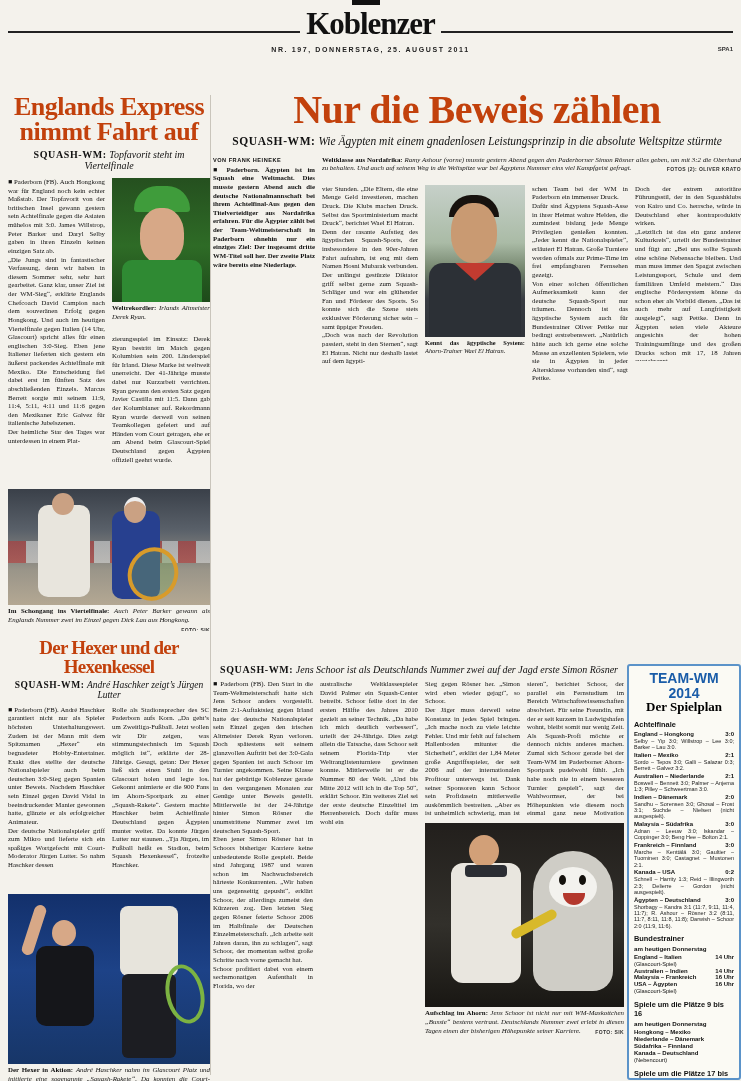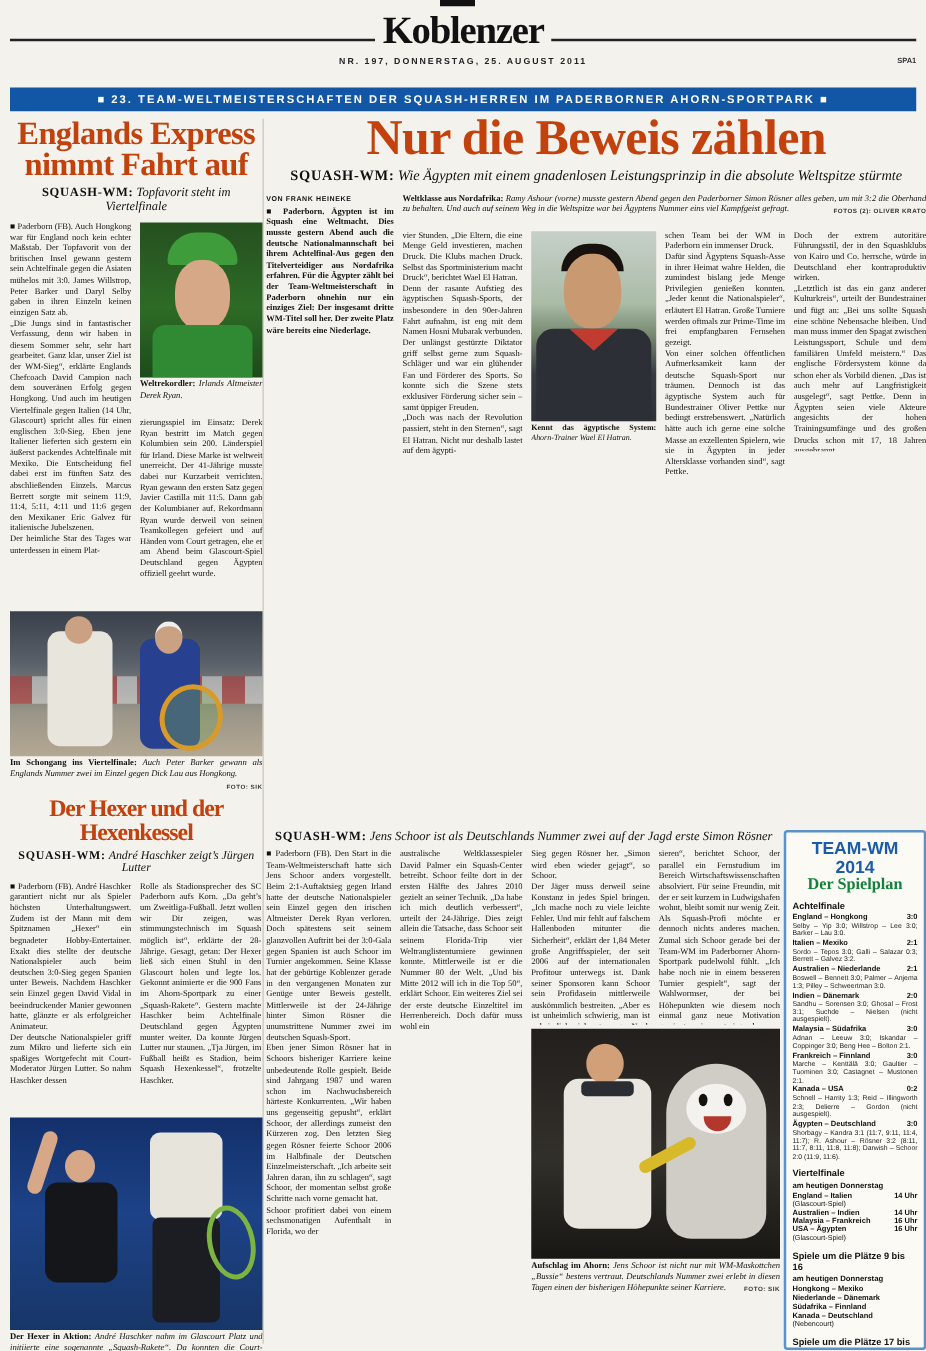--- a/index.html
+++ b/index.html
@@ -76,21 +76,21 @@
   .worm-subrow{display:flex;gap:7px;}
   .worm-c3{width:95px;height:140px;}
   .worm-c4{width:97px;height:140px;}
   .ph-schoor{width:199px;height:184px;margin-top:3px;}
   .cap-schoor{margin-top:2px;height:36px;}
   
   .sidebar{position:absolute;left:627px;top:664px;width:100px;height:402px;
            background:#fbfaf4;border:2px solid #5b93c9;border-radius:3px;padding:5px 5px;
            font-family:"Liberation Sans",sans-serif;overflow:hidden;}
   .sb-title{color:#1a5ca8;font-weight:bold;font-size:14px;text-align:center;line-height:1.05;}
-  .sb-sub{color:#15803d;font-weight:bold;font-size:13px;text-align:center;line-height:1.1;margin-bottom:4px;font-family:"Liberation Serif",serif;}
+  .sb-sub{color:#000000;font-weight:bold;font-size:13px;text-align:center;line-height:1.1;margin-bottom:4px;font-family:"Liberation Serif",serif;}
   .sb-h{font-weight:bold;font-size:7.4px;margin:5px 0 2px 0;}
   .sb-hh{font-weight:bold;font-size:6.2px;margin:1px 0 2px 0;}
   .sb-line{display:flex;justify-content:space-between;font-size:6px;font-weight:bold;line-height:1.15;}
   .sb-det{font-size:5.5px;line-height:1.15;color:#222;margin-bottom:1.5px;text-align:justify;}
   .sb-note{font-size:5.7px;line-height:1.2;}
   
   .ph-ryan{background:linear-gradient(180deg,#25501f 0%,#2e6b26 55%,#1d4a1a 100%);}
   .ryan-cap{position:absolute;left:22px;top:8px;width:56px;height:26px;border-radius:28px 28px 4px 4px;background:#3f9c3b;}
   .ryan-face{position:absolute;left:28px;top:30px;width:44px;height:56px;border-radius:45%;background:#d7a887;}
   .ryan-shirt{position:absolute;left:10px;top:82px;width:80px;height:42px;border-radius:10px 10px 0 0;background:#2f8a33;}
@@ -136,21 +136,20 @@
 </head>
 <body>
 
 <div class="page">
   <div class="foldmark"></div>
   <div class="masthead">Koblenzer</div>
   <div class="mast-rule l"></div>
   <div class="mast-rule r"></div>
   <div class="dateline">NR. 197, DONNERSTAG, 25. AUGUST 2011</div>
   <div class="pagecode">SPA1</div>
-  <div class="banner">■ 23. TEAM-WELTMEISTERSCHAFTEN DER SQUASH-HERREN IM PADERBORNER AHORN-SPORTPARK ■</div>
   <div class="vrule"></div>
 
   <div class="leftcol">
     <div class="headline h-england">Englands Express nimmt Fahrt auf</div>
     <div class="subhead">
       <span class="kicker">SQUASH-WM:</span>
       <span class="sub-it">Topfavorit steht im Viertelfinale</span>
     </div>
     <div class="eng-row">
       <div class="flow eng-c1">■ Paderborn (FB). Auch Hongkong war für England noch kein echter Maßstab. Der Topfavorit von der britischen Insel gewann gestern sein Achtelfinale gegen die Asiaten mühelos mit 3:0. James Willstrop, Peter Barker und Daryl Selby gaben in ihren Einzeln keinen einzigen Satz ab.
@@ -326,21 +325,21 @@
         <span>Kanada – USA</span>
         <span>0:2</span>
       </div>
     <div class="sb-det">Schnell – Harrity 1:3; Reid – Illingworth 2:3; Delierre – Gordon (nicht ausgespielt).</div>
     <div class="sb-line">
         <span>Ägypten – Deutschland</span>
         <span>3:0</span>
       </div>
     <div class="sb-det">Shorbagy – Kandra 3:1 (11:7, 9:11, 11:4, 11:7); R. Ashour – Rösner 3:2 (8:11, 11:7, 8:11, 11:8, 11:8); Darwish – Schoor 2:0 (11:9, 11:6).</div>
 
-    <div class="sb-h">Viertelfinale</div>
+    <div class="sb-h">Bundestrainer</div>
     <div class="sb-hh">am heutigen Donnerstag</div>
     <div class="sb-line">
         <span>England – Italien</span>
         <span>14 Uhr</span>
       </div>
     <div class="sb-note">(Glascourt-Spiel)</div>
     <div class="sb-line">
         <span>Australien – Indien</span>
         <span>14 Uhr</span>
       </div>

